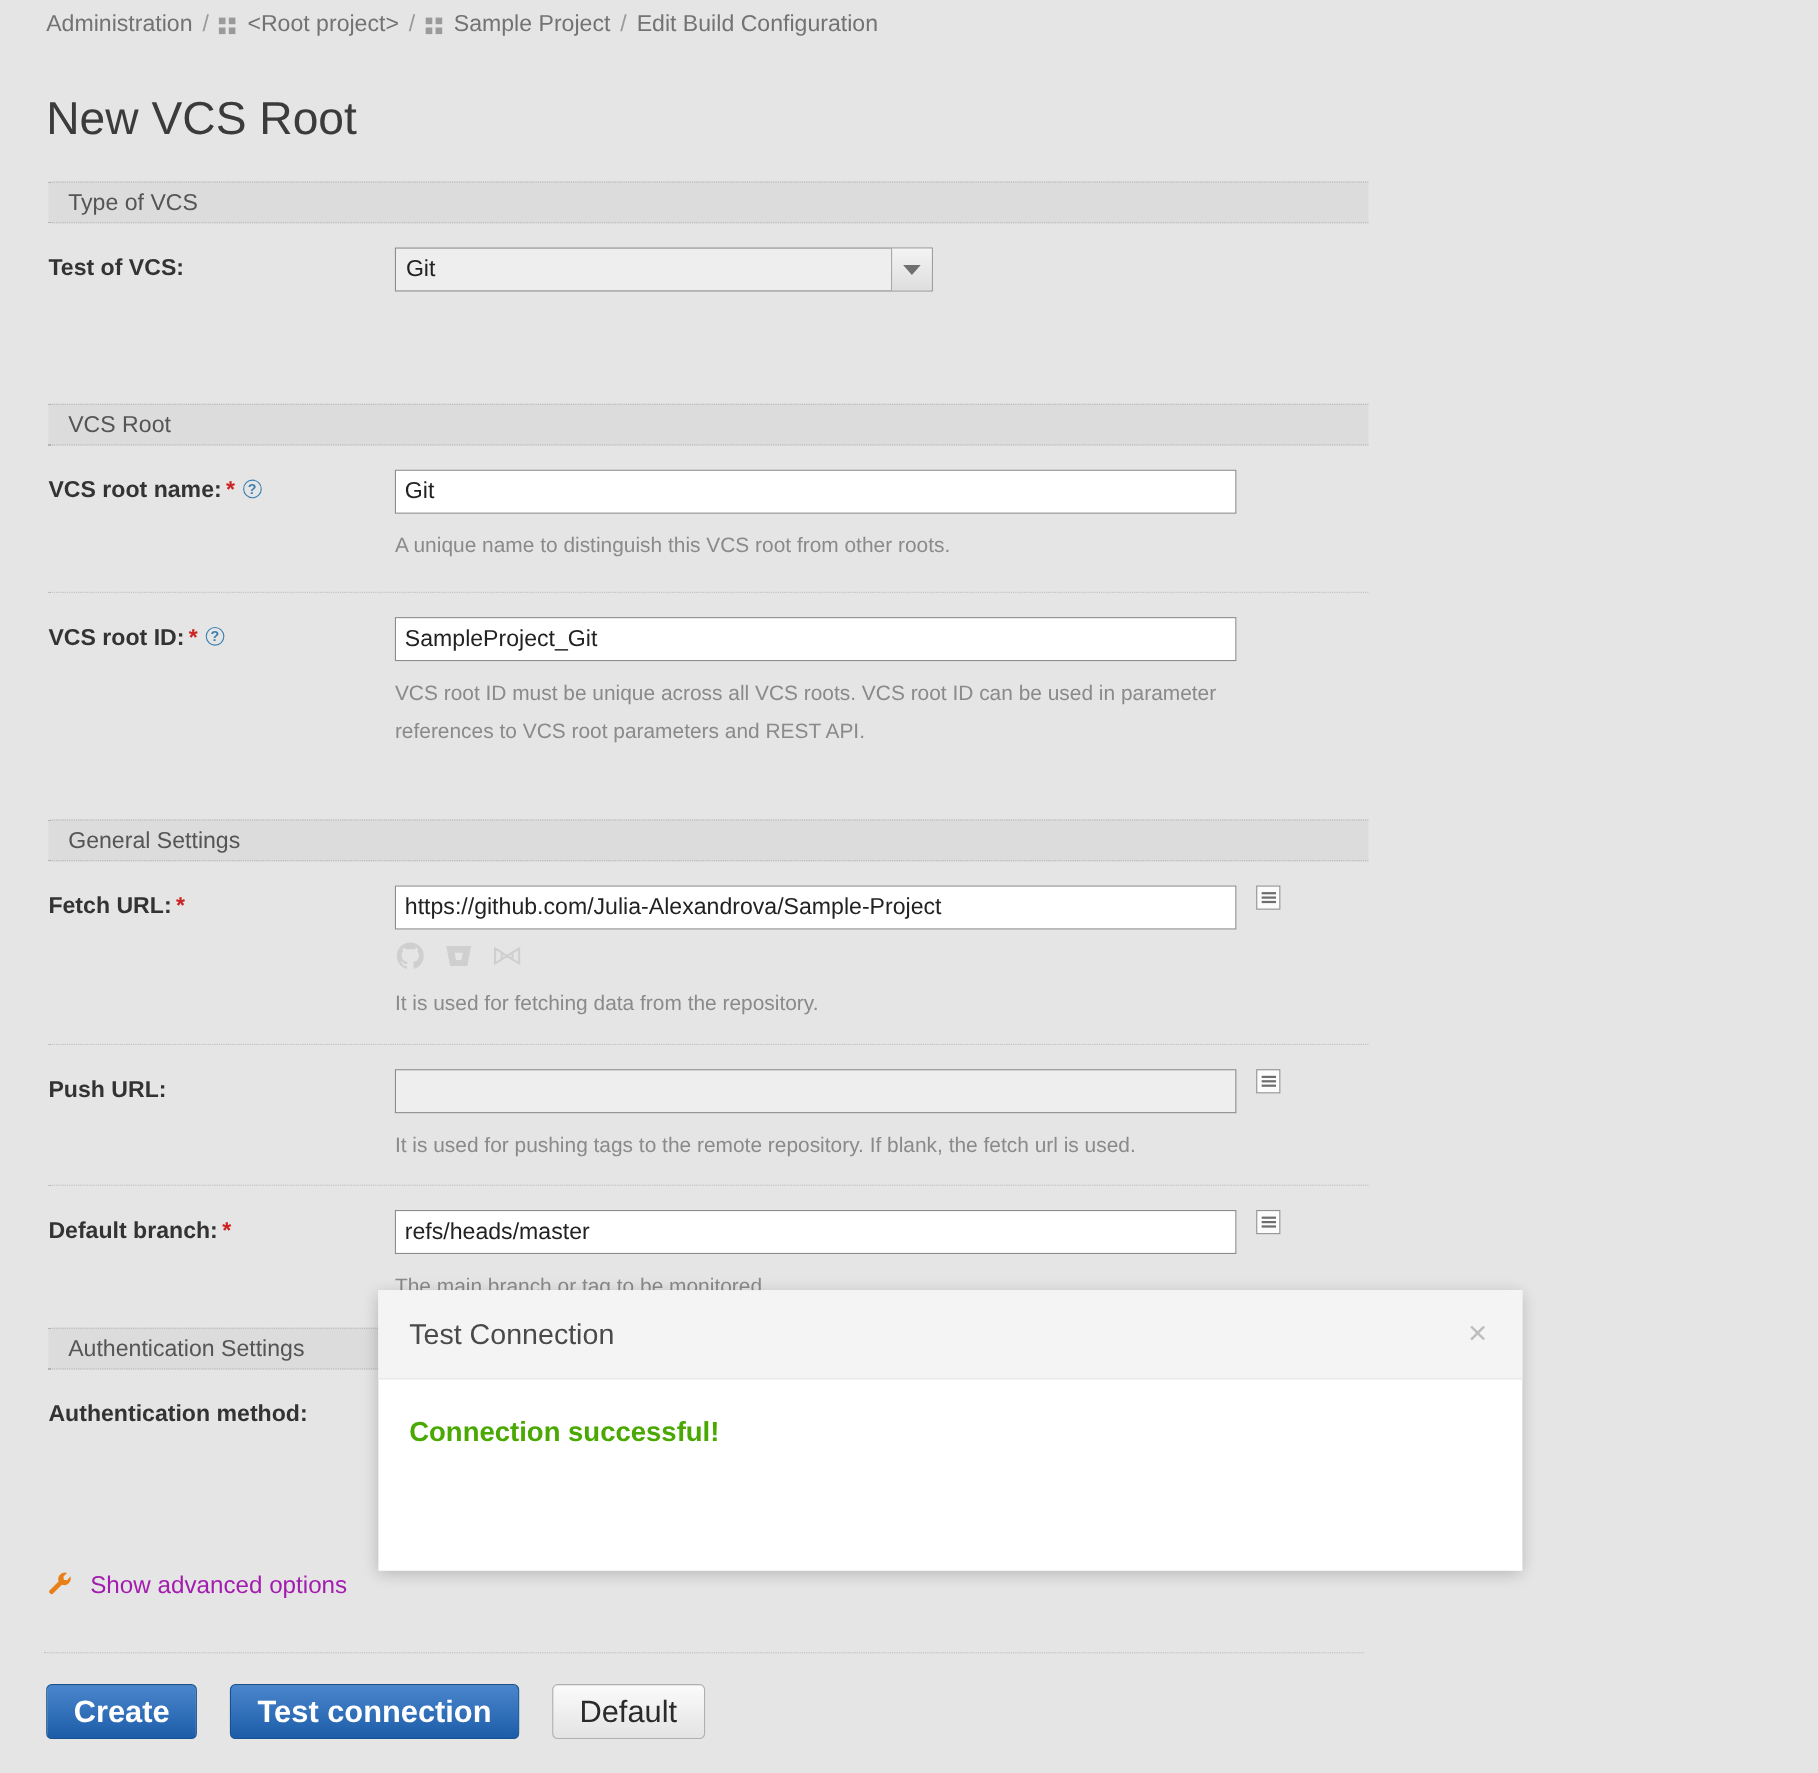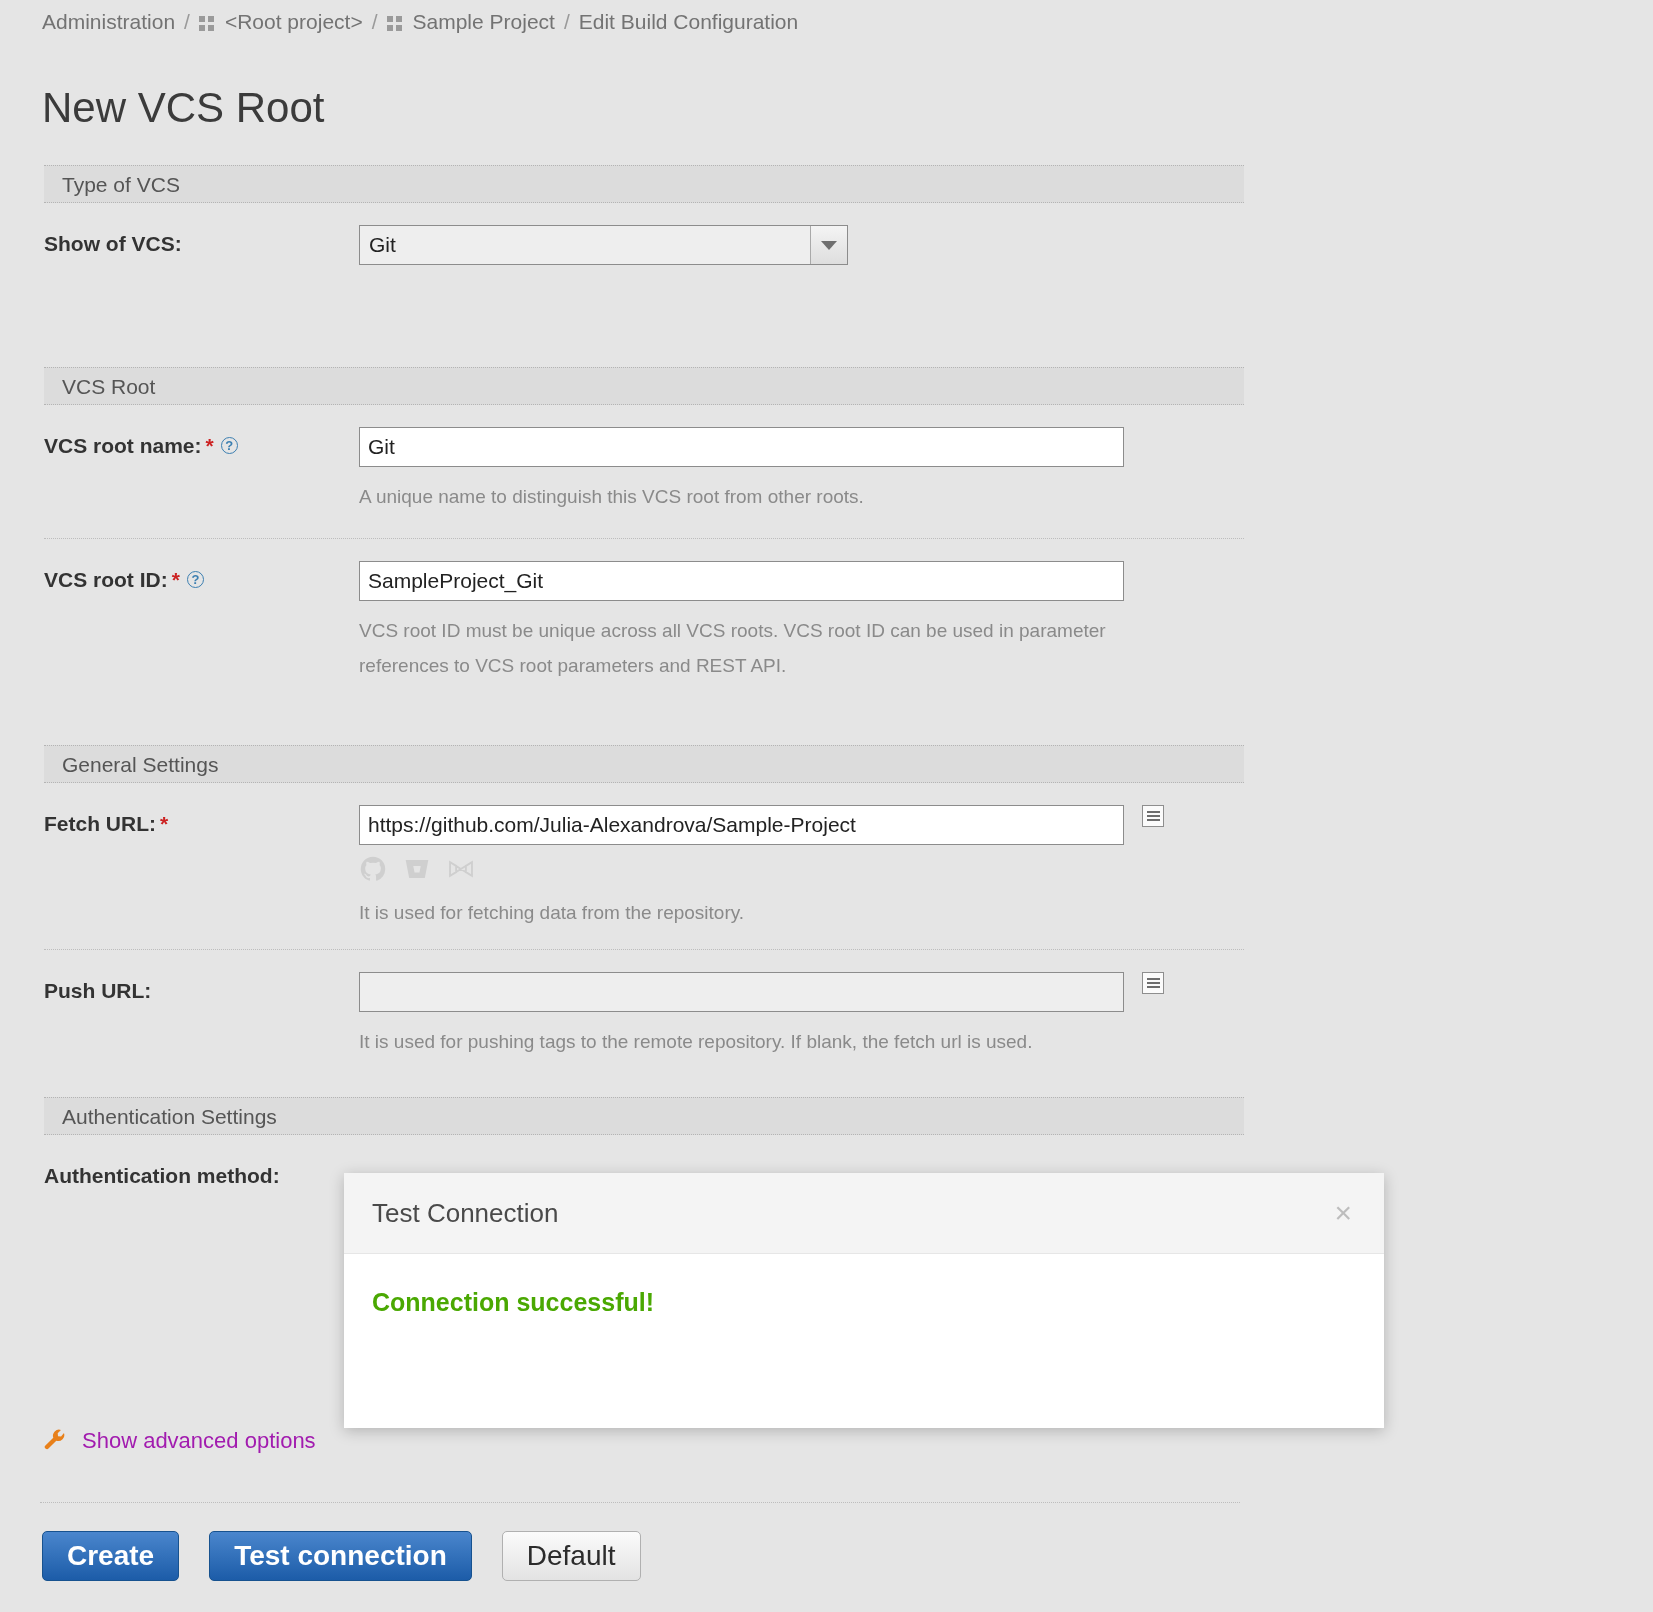--- a/index.html
+++ b/index.html
@@ -331,21 +331,21 @@
   <span class="crumb-sep">/</span>
   <span class="crumb">Edit Build Configuration</span>
 </div>
 
 <h1 class="page-title">New VCS Root</h1>
 
 <div class="form">
 
   <div class="section-header">Type of VCS</div>
   <div class="row">
-    <div class="row-label">Show of VCS:</div>
+    <div class="row-label">Test of VCS:</div>
     <div class="row-field">
       <div class="select-wrap">
         <span class="select-val">Git</span>
         <span class="select-arrow">
             <span class="caret"></span>
           </span>
       </div>
     </div>
   </div>
 
@@ -421,20 +421,36 @@
             <span></span>
             <span></span>
           </span>
       </div>
       <div class="hint">It is used for pushing tags to the remote repository. If blank, the fetch url is used.</div>
     </div>
   </div>
 
   <div style="height:18px"></div>
 
+  <div class="row sep">
+    <div class="row-label">
+      <span>Default branch:</span><span class="req">*</span>
+    </div>
+    <div class="row-field">
+      <div class="field-line">
+        <input class="txt" type="text" value="refs/heads/master" style="">
+        <span class="expand-btn">
+            <span></span>
+            <span></span>
+            <span></span>
+          </span>
+      </div>
+      <div class="hint">The main branch or tag to be monitored</div>
+    </div>
+  </div>
 
   <div style="height:20px"></div>
 
   <div class="section-header">Authentication Settings</div>
   <div class="row">
     <div class="row-label">Authentication method:</div>
     <div class="row-field"></div>
   </div>
 
 </div>

